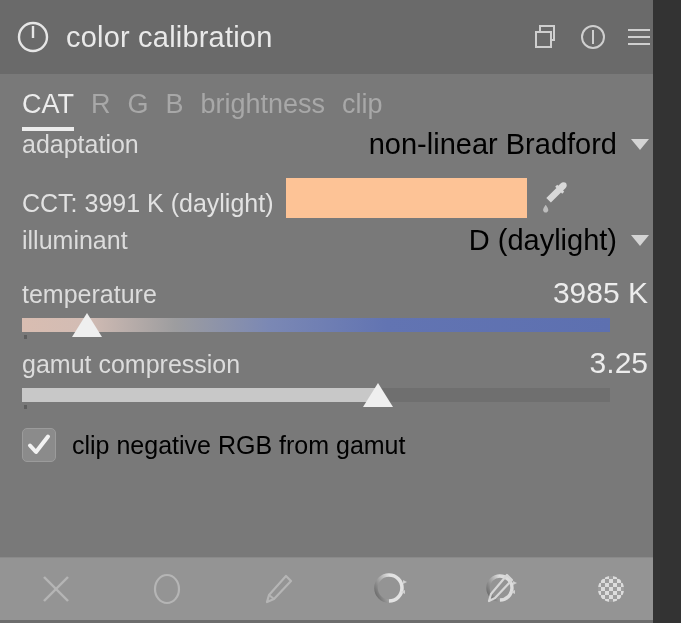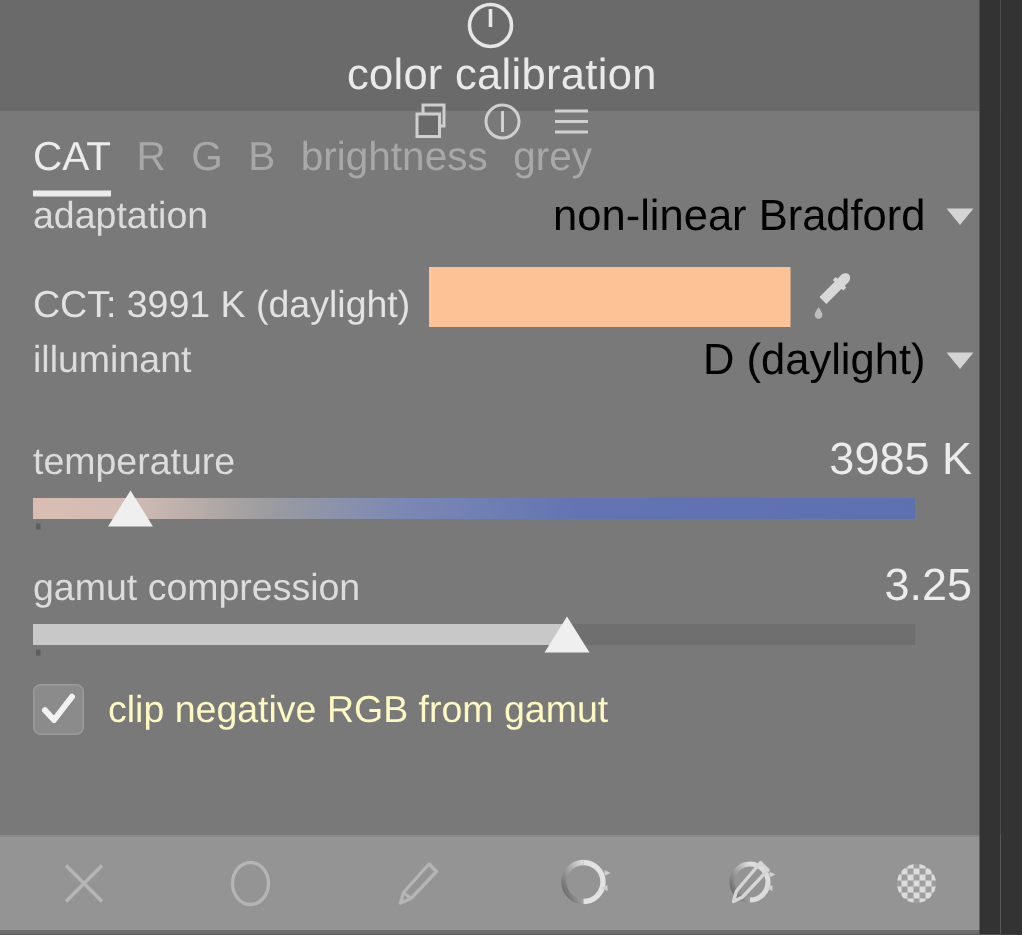--- a/index.html
+++ b/index.html
@@ -23,21 +23,20 @@
   }
 
   
   .module-header {
     height: 74px;
     background: #6a6a6a;
     display: flex;
     align-items: center;
     padding: 0 14px 0 16px;
     box-sizing: border-box;
-    flex-direction: column;
   }
   .power-icon {
     width: 34px;
     height: 34px;
     flex: 0 0 auto;
     margin-right: 16px;
   }
   .module-title {
     font-size: 29px;
     color: #e9e9e9;
@@ -128,21 +127,21 @@
     flex: 0 0 auto;
   }
   .picker-icon {
     margin-left: 10px;
     width: 36px;
     height: 40px;
     flex: 0 0 auto;
   }
 
   
-  .slider-block { margin-top: 28px; }
+  .slider-block { margin-top: 14px; }
   .slider-head {
     display: flex;
     align-items: baseline;
     justify-content: space-between;
     padding-right: 1px;
   }
   .slider-name { font-size: 25px; color: #dcdcdc; }
   .slider-val  { font-size: 30px; color: #ececec; }
   .slider-track {
     position: relative;
@@ -203,21 +202,21 @@
     background: #8b8b8b;
     border: 1px solid #9b9b9b;
     box-sizing: border-box;
     position: relative;
     flex: 0 0 auto;
   }
   .checkbox svg { position: absolute; left: 3px; top: 3px; }
   .check-label {
     margin-left: 16px;
     font-size: 25px;
-    color: #fef9c3;
+    color: #000000;
     white-space: nowrap;
   }
 
   
   .mask-bar {
     position: absolute;
     left: 0;
     right: 0;
     bottom: 0;
     height: 66px;
@@ -272,21 +271,21 @@
       </svg>
     </div>
   </div>
 
   <div class="tabs">
     <div class="tab active">CAT</div>
     <div class="tab">R</div>
     <div class="tab">G</div>
     <div class="tab">B</div>
     <div class="tab">brightness</div>
-    <div class="tab">grey</div>
+    <div class="tab">clip</div>
   </div>
 
   <div class="body">
 
     <div class="combo-row">
       <span class="combo-label">adaptation</span>
       <span class="combo-value">non-linear Bradford</span>
       <span class="combo-arrow"></span>
     </div>
 

